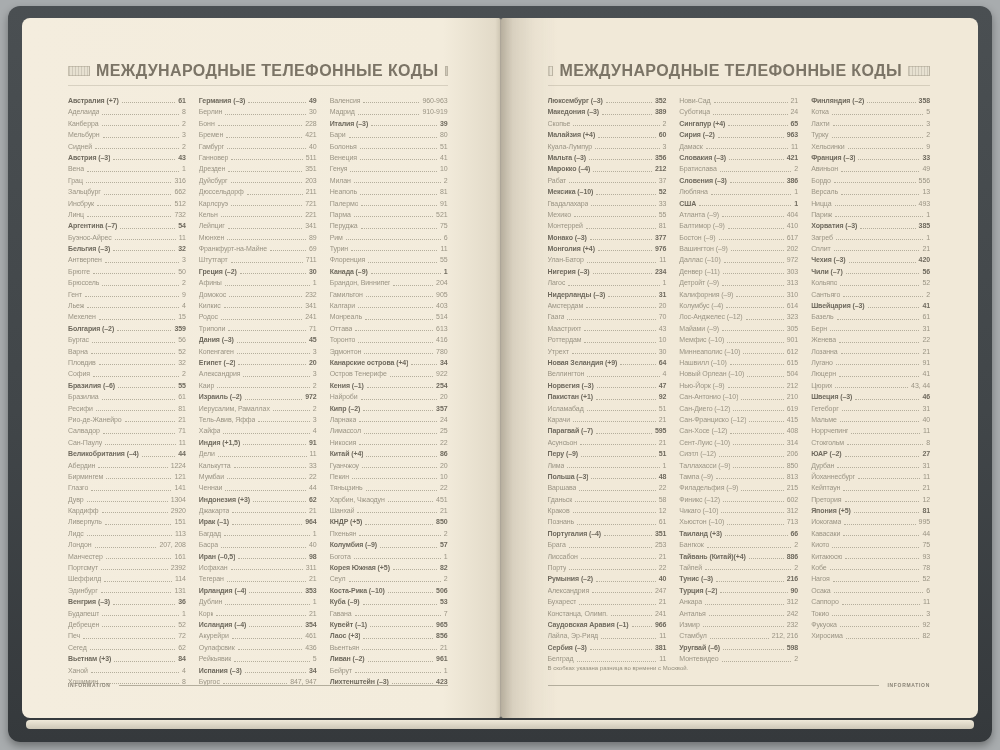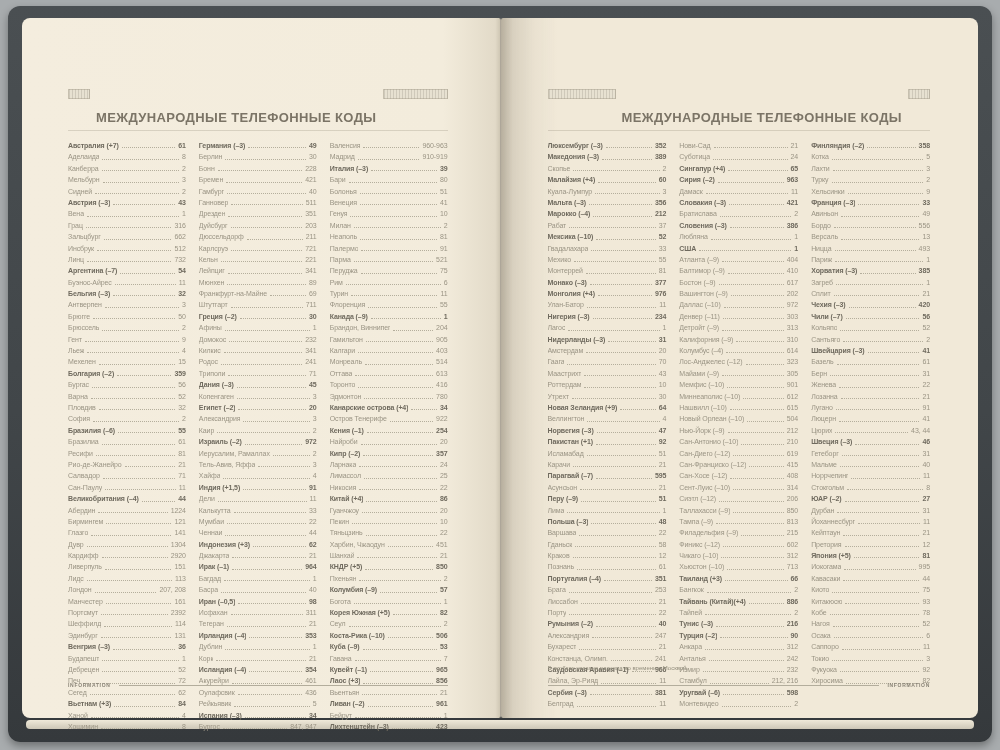--- a/index.html
+++ b/index.html
@@ -17,21 +17,21 @@
   .page.right{background:linear-gradient(to right,rgba(88,80,62,0.38) 0%,rgba(88,80,62,0.16) 2.5%,rgba(88,80,62,0.05) 7%,rgba(0,0,0,0) 12%),#f1e9d8;
     border-radius:2px 8px 8px 2px;}
   .pg-inner{position:relative;height:100%;box-sizing:border-box;padding:44px 52px 0 46px;}
   .page.right .pg-inner{padding:44px 48px 0 47px;}
   .pg-header{display:flex;align-items:center;gap:6px;padding-bottom:5px;
     border-bottom:1px solid rgba(120,110,90,0.22);}
   .strip{height:10px;border:1px solid rgba(160,152,132,0.45);box-sizing:border-box;
     background:repeating-linear-gradient(90deg,#cfc9ba 0,#cfc9ba 1px,#e7e1d1 1px,#e7e1d1 3px);}
   .strip.small{width:22px;}
   .strip.long{flex:1;}
-  .pg-title{font-size:13px;font-weight:bold;color:#7b7466;letter-spacing:0.4px;white-space:nowrap;margin-top:48px;}
+  .pg-title{font-size:16px;font-weight:bold;color:#7b7466;letter-spacing:0.4px;white-space:nowrap;}
   .cols{display:flex;gap:13px;margin-top:9px;}
   .col{flex:1;min-width:0;}
   .row{display:flex;font-size:7px;line-height:11.4px;height:11.4px;color:#9a9484;letter-spacing:-0.1px;}
   .row.bold{font-weight:bold;color:#6f6a5e;}
   .nm{white-space:nowrap;overflow:hidden;}
   .cd{white-space:nowrap;}
   .dots{flex:1;min-width:5px;margin:0 2px;position:relative;}
   .dots::after{content:"";position:absolute;left:1px;right:1px;bottom:3px;
     border-bottom:1px dotted #b4ae9c;}
   .pg-footer{position:absolute;left:46px;right:52px;bottom:30px;display:flex;align-items:center;gap:8px;}

